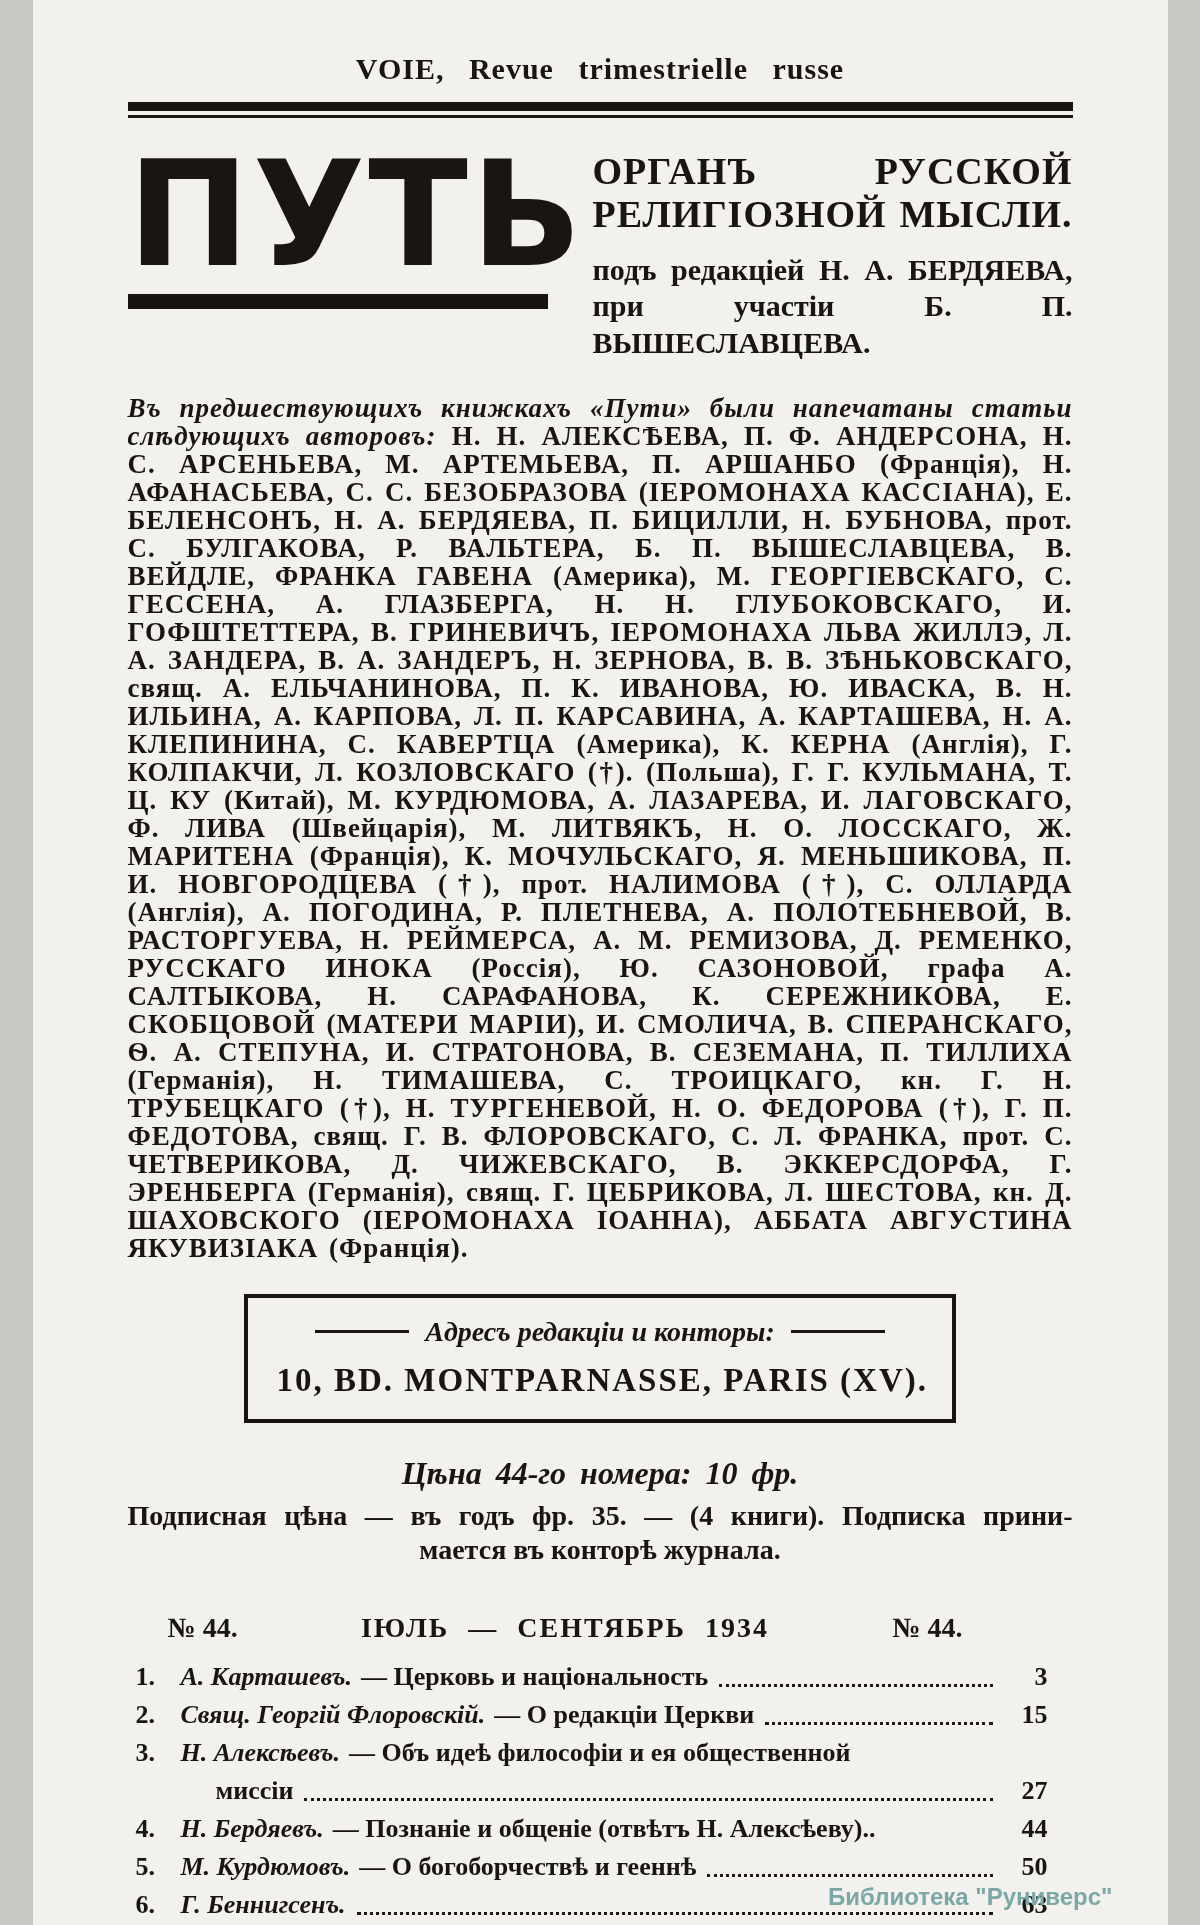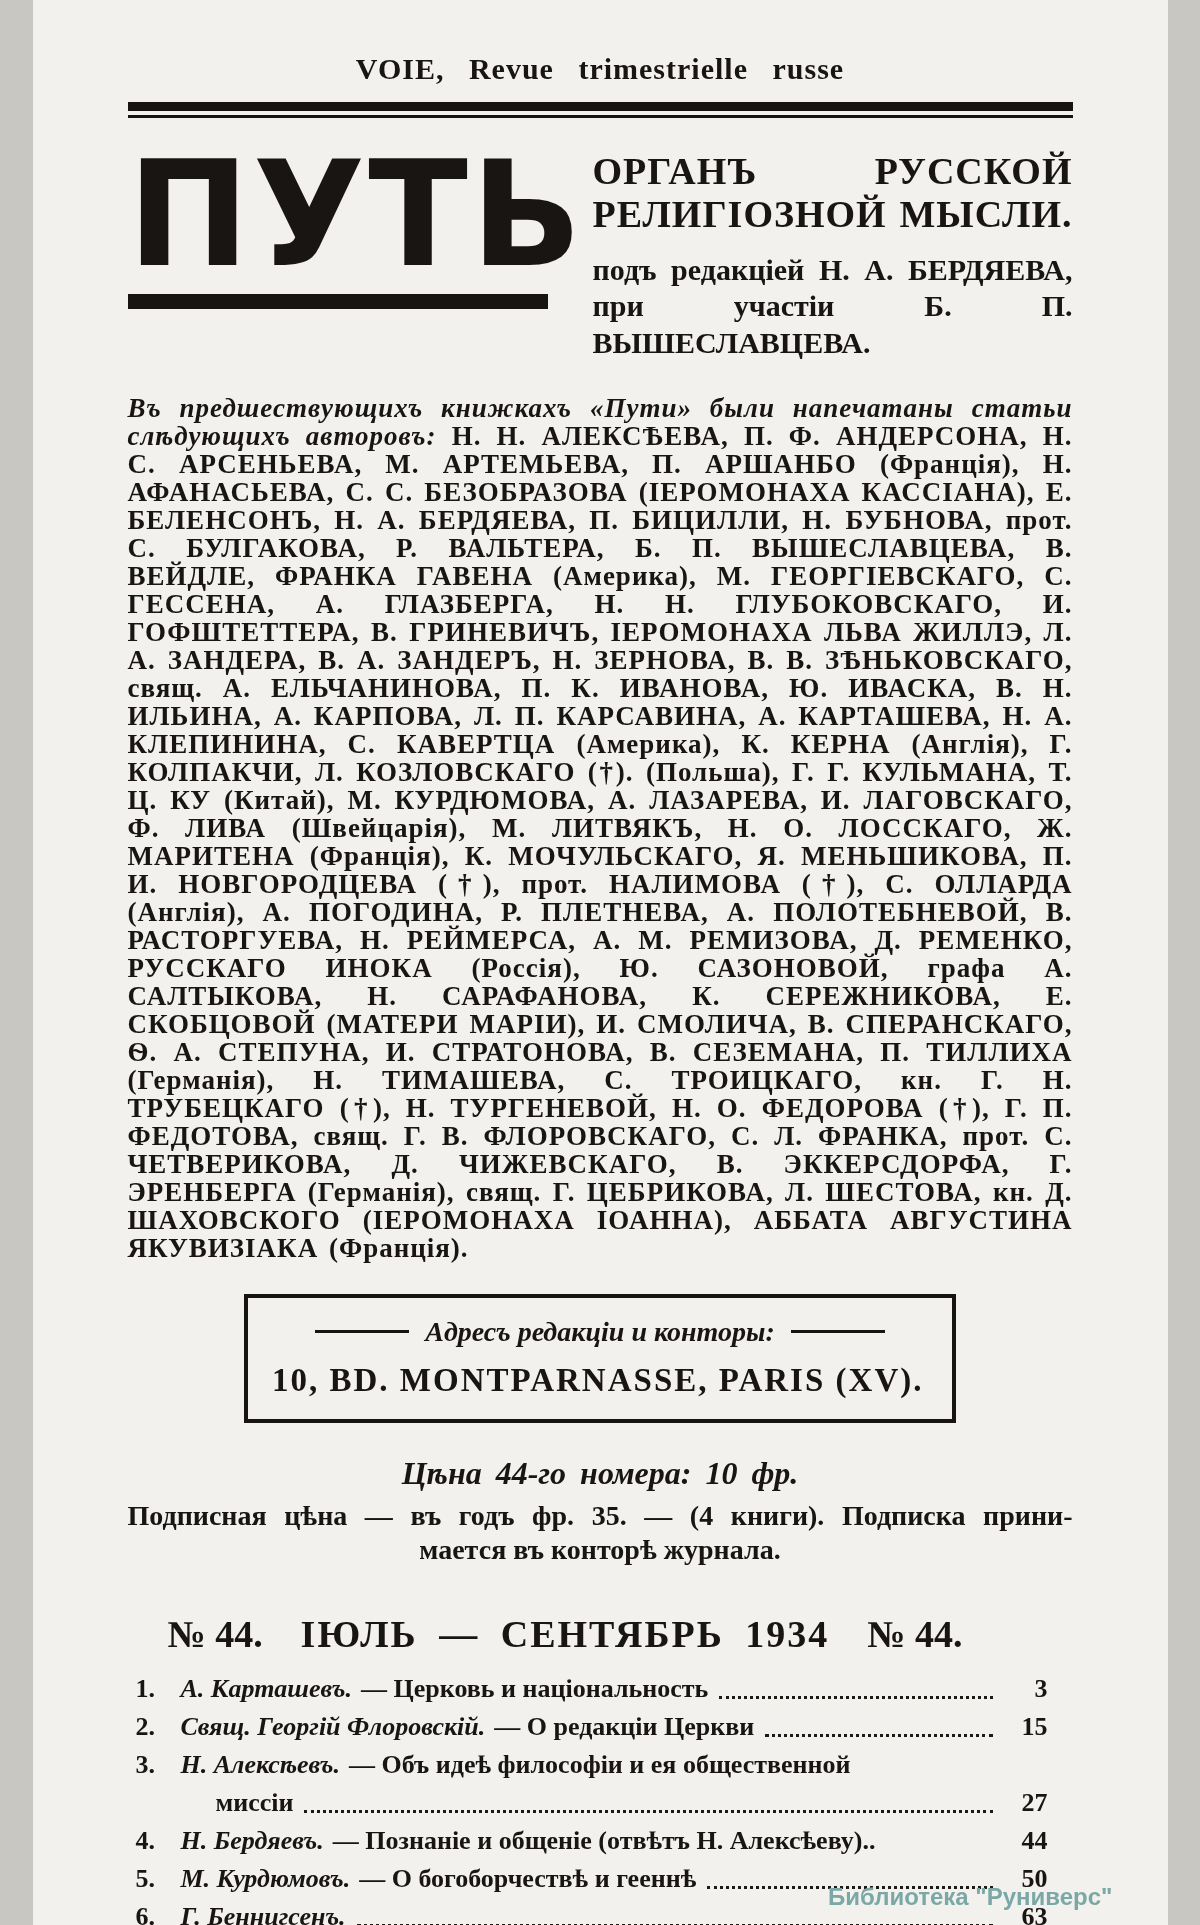--- a/index.html
+++ b/index.html
@@ -56,21 +56,21 @@
     letter-spacing:1px; word-spacing:3px;
     text-align:justify;
   }
   .authors-intro { font-style:italic; }
 
   .addr-box {
     width:712px;
     margin:32px auto 0;
     border:4px solid #171411;
     padding:18px 24px 20px;
-    text-align:left;
+    text-align:right;
   }
   .addr-label-row {
     display:flex; align-items:center; justify-content:center; gap:16px;
     font-size:28px; font-weight:bold; font-style:italic;
   }
   .addr-dash { width:94px; height:3px; background:#171411; flex:none; }
   .addr-text { margin-top:14px; font-size:33px; font-weight:bold; letter-spacing:2px; }
 
   .price-line {
     margin-top:32px;
@@ -85,21 +85,21 @@
   }
   .sub-line2 {
     margin-top:2px;
     text-align:center;
     font-size:28px; font-weight:bold;
   }
 
   .issue-row {
     display:flex; justify-content:space-between; align-items:baseline;
     margin:46px 205px 0 135px;
-    font-size:38px; font-weight:bold;
+    font-size:28px; font-weight:bold;
   }
   .issue-season { letter-spacing:2px; word-spacing:10px; }
 
   .toc-head {
     position:relative;
     margin:30px 120px 0 103px;
     text-align:center;
     font-size:30px; font-weight:bold;
     letter-spacing:1px;
   }

